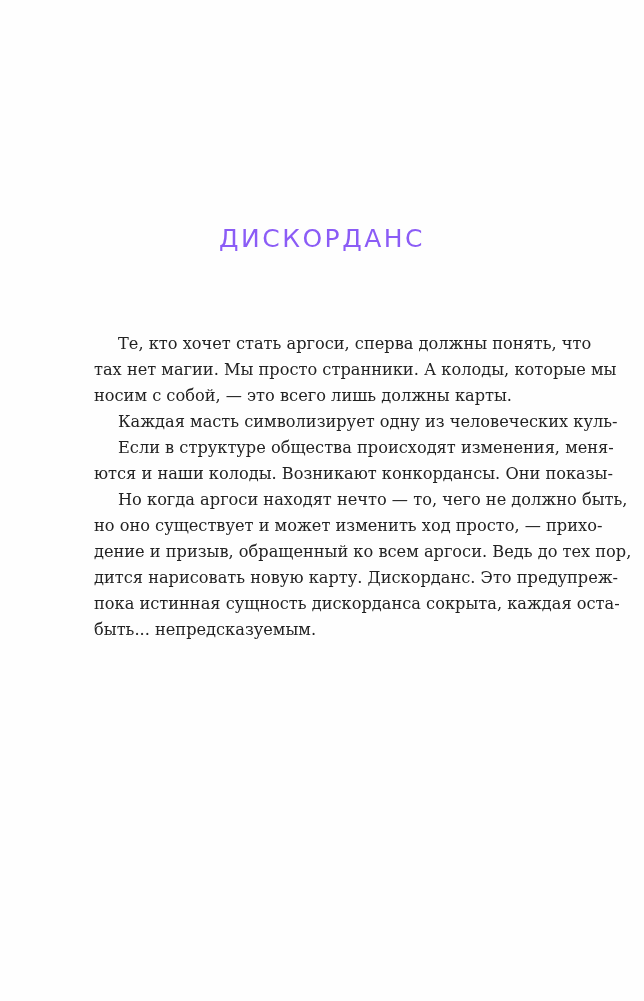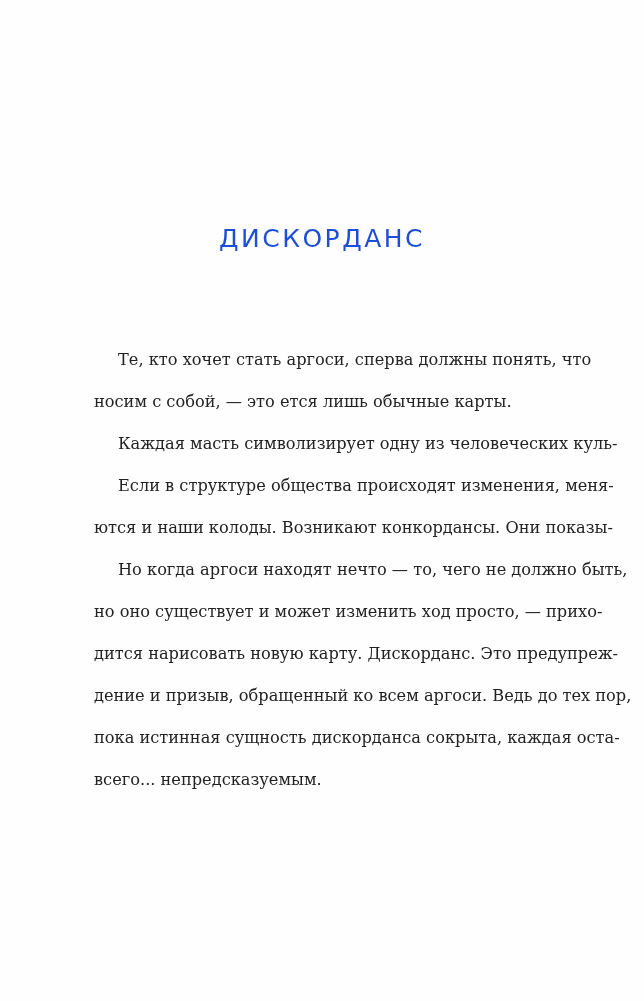--- a/index.html
+++ b/index.html
@@ -23,75 +23,75 @@
     }
     .chapter-title {
       position: absolute;
       left: 0;
       width: 644px;
       top: 224px;
       text-align: center;
       font-family: "DejaVu Sans", sans-serif;
       font-size: 25px;
       letter-spacing: 2.5px;
-      color: #1d4ed8;
+      color: #8b5cf6;
       font-weight: normal;
       line-height: 30px;
     }
     .body-text {
       position: absolute;
       left: 94px;
       top: 331px;
       width: 456px;
       font-family: "DejaVu Serif", serif;
       font-size: 16.2px;
       line-height: 26px;
       color: #222222;
     }
     .line {
       display: block;
       white-space: nowrap;
       text-align: justify;
       text-align-last: justify;
       height: 26px;
-      margin-top: 16px;
     }
     .line.indent {
       padding-left: 24px;
     }
     .line.last {
       text-align-last: left;
     }
   </style>
 </head>
 <body>
 
 <div class="page">
 
   <h1 class="chapter-title" style="margin:0;">ДИСКОРДАНС</h1>
 
   <div class="body-text">
 
     <div>
       <span class="line indent">Те, кто хочет стать аргоси, сперва должны понять, что</span>
-      <span class="line last">носим с собой, — это ется лишь обычные карты.</span>
+      <span class="line">тах нет магии. Мы просто странники. А колоды, которые мы</span>
+      <span class="line last">носим с собой, — это всего лишь должны карты.</span>
     </div>
 
     <div>
       <span class="line indent">Каждая масть символизирует одну из человеческих куль-</span>
     </div>
 
     <div>
       <span class="line indent">Если в структуре общества происходят изменения, меня-</span>
       <span class="line">ются и наши колоды. Возникают конкордансы. Они показы-</span>
     </div>
 
     <div>
       <span class="line indent">Но когда аргоси находят нечто — то, чего не должно быть,</span>
       <span class="line">но оно существует и может изменить ход просто, — прихо-</span>
+      <span class="line">дение и призыв, обращенный ко всем аргоси. Ведь до тех пор,</span>
       <span class="line">дится нарисовать новую карту. Дискорданс. Это предупреж-</span>
-      <span class="line">дение и призыв, обращенный ко всем аргоси. Ведь до тех пор,</span>
       <span class="line">пока истинная сущность дискорданса сокрыта, каждая оста-</span>
-      <span class="line last">всего... непредсказуемым.</span>
+      <span class="line last">быть... непредсказуемым.</span>
     </div>
 
   </div>
 </div>
 
 </body></html>

